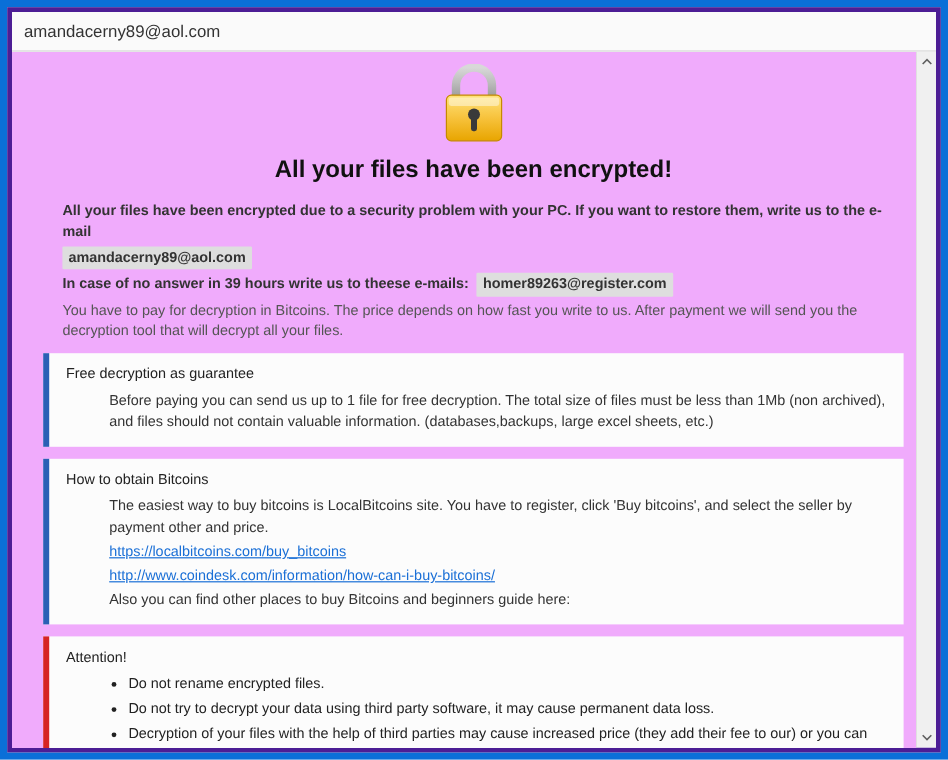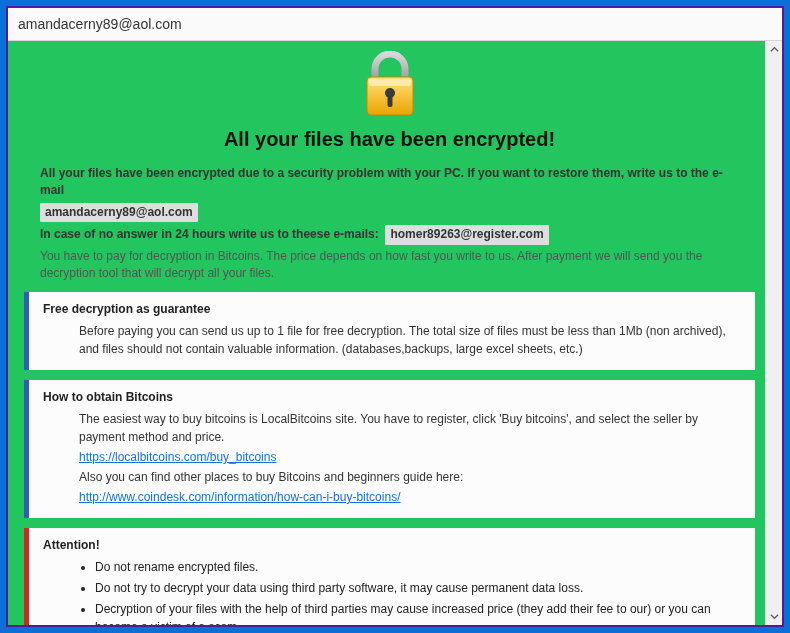--- a/index.html
+++ b/index.html
@@ -9,40 +9,40 @@
     font-size: 12px;
     width: 790px;
     height: 633px;
     padding: 6px;
     overflow: hidden;
   }
   .window {
     background: #fff;
     width: 100%;
     height: 100%;
-    border: 2px solid #4c1d95;
+    border: 4px solid #4c1d95;
     display: flex;
     flex-direction: column;
   }
   .titlebar {
     padding: 8px 10px;
     font-size: 14px;
     color: #333;
     border-bottom: 1px solid #d6d6d6;
     background: #fafafa;
   }
   .content-wrap {
     flex: 1;
     display: flex;
     overflow: hidden;
   }
   .content {
     flex: 1;
-    background: #22c55e;
-    padding: 6px 10px 10px 16px;
+    background: #f0abfc;
+    padding: 6px 10px 10px 26px;
     overflow-y: auto;
     color: #333;
     position: relative;
   }
   .scrollbar {
     width: 17px;
     background: #f0f0f0;
     border-left: 1px solid #ddd;
     position: relative;
   }
@@ -77,21 +77,21 @@
   .light { color: #555; font-weight: normal; }
   .box {
     background: #fcfcfc;
     margin: 10px 0 0 0;
     padding: 8px 12px 10px 14px;
     border-left: 5px solid;
     line-height: 1.5;
   }
   .box.blue { border-left-color: #2b5fb5; }
   .box.red  { border-left-color: #d62424; }
-  .box-title { font-weight: bold; font-size: 12px; margin-bottom: 4px; color: #222;}
+  .box-title { font-weight: normal; font-size: 12px; margin-bottom: 4px; color: #222;}
   .box-body { padding-left: 36px; color: #333; }
   .box-body p { margin: 2px 0; }
   a.link { color: #1a6fd6; text-decoration: underline; }
   ul.bul { list-style: disc; padding-left: 52px; }
   ul.bul li { margin: 3px 0; color: #222; }
 </style>
 </head>
 <body>
 
 <div class="window">
@@ -122,39 +122,39 @@
         </svg>
       </div>
 
       <h1 class="main">All your files have been encrypted!</h1>
 
       <p class="para bold">All your files have been encrypted due to a security problem with your PC. If you want to restore them, write us to the e-mail</p>
       <p class="para">
         <span class="hl">amandacerny89@aol.com</span>
       </p>
       <p class="para bold">
-        <span>In case of no answer in 24 hours write us to theese e-mails:</span>
+        <span>In case of no answer in 39 hours write us to theese e-mails:</span>
         &nbsp;<span class="hl">homer89263@register.com</span>
       </p>
       <p class="para light">You have to pay for decryption in Bitcoins. The price depends on how fast you write to us. After payment we will send you the decryption tool that will decrypt all your files.</p>
 
       <div class="box blue">
         <div class="box-title">Free decryption as guarantee</div>
         <div class="box-body">
           <p>Before paying you can send us up to 1 file for free decryption. The total size of files must be less than 1Mb (non archived), and files should not contain valuable information. (databases,backups, large excel sheets, etc.)</p>
         </div>
       </div>
 
       <div class="box blue">
         <div class="box-title">How to obtain Bitcoins</div>
         <div class="box-body">
-          <p>The easiest way to buy bitcoins is LocalBitcoins site. You have to register, click 'Buy bitcoins', and select the seller by payment method and price.</p>
+          <p>The easiest way to buy bitcoins is LocalBitcoins site. You have to register, click 'Buy bitcoins', and select the seller by payment other and price.</p>
           <p><a class="link">https://localbitcoins.com/buy_bitcoins</a></p>
+          <p><a class="link">http://www.coindesk.com/information/how-can-i-buy-bitcoins/</a></p>
           <p>Also you can find other places to buy Bitcoins and beginners guide here:</p>
-          <p><a class="link">http://www.coindesk.com/information/how-can-i-buy-bitcoins/</a></p>
         </div>
       </div>
 
       <div class="box red">
         <div class="box-title">Attention!</div>
         <ul class="bul">
           <li>Do not rename encrypted files.</li>
           <li>Do not try to decrypt your data using third party software, it may cause permanent data loss.</li>
           <li>Decryption of your files with the help of third parties may cause increased price (they add their fee to our) or you can become a victim of a scam.</li>
         </ul>

